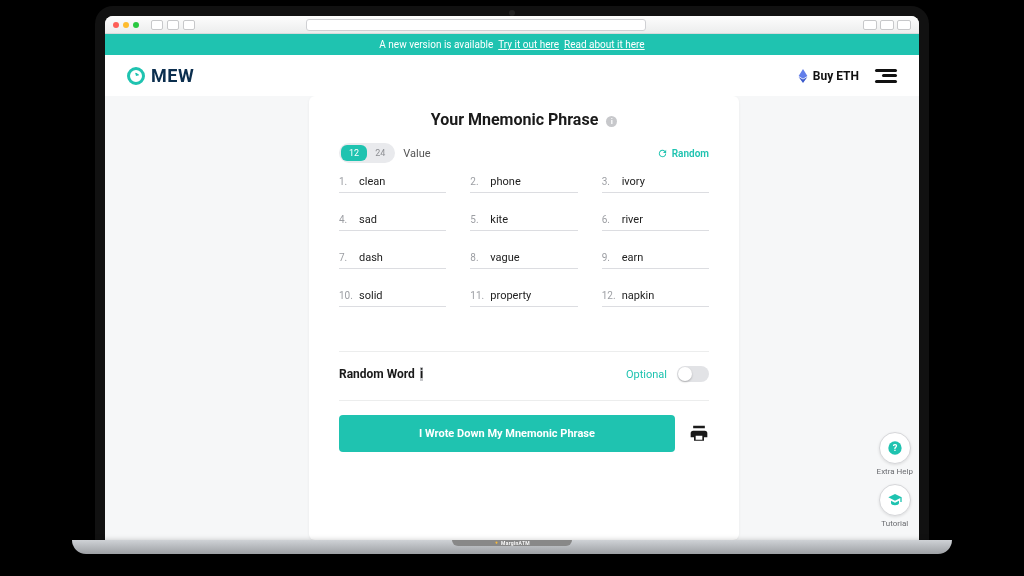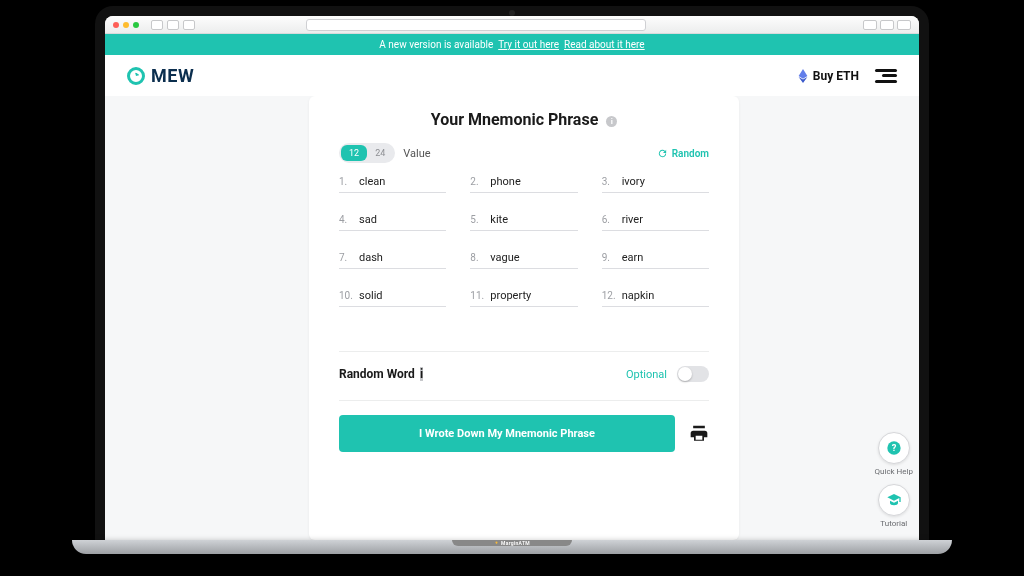--- a/index.html
+++ b/index.html
@@ -223,21 +223,21 @@
         </div>
 
         <div class="float-help">
           <div class="float-btn">
             <div class="float-circle">
               <svg width="16" height="16" viewBox="0 0 24 24">
                   <circle cx="12" cy="12" r="10" fill="#1fc3b0"></circle>
                   <text x="12" y="17" text-anchor="middle" font-size="14" fill="#fff" font-weight="700">?</text>
                 </svg>
             </div>
-            <span class="float-label">Quick Help</span>
+            <span class="float-label">Extra Help</span>
           </div>
           <div class="float-btn">
             <div class="float-circle">
               <svg width="16" height="16" viewBox="0 0 24 24">
                   <path fill="#1fc3b0" d="M12 3 2 8l10 5 8-4v6h2V8zM6 13v4c0 1.66 2.69 3 6 3s6-1.34 6-3v-4l-6 3z"></path>
                 </svg>
             </div>
             <span class="float-label">Tutorial</span>
           </div>
         </div>

